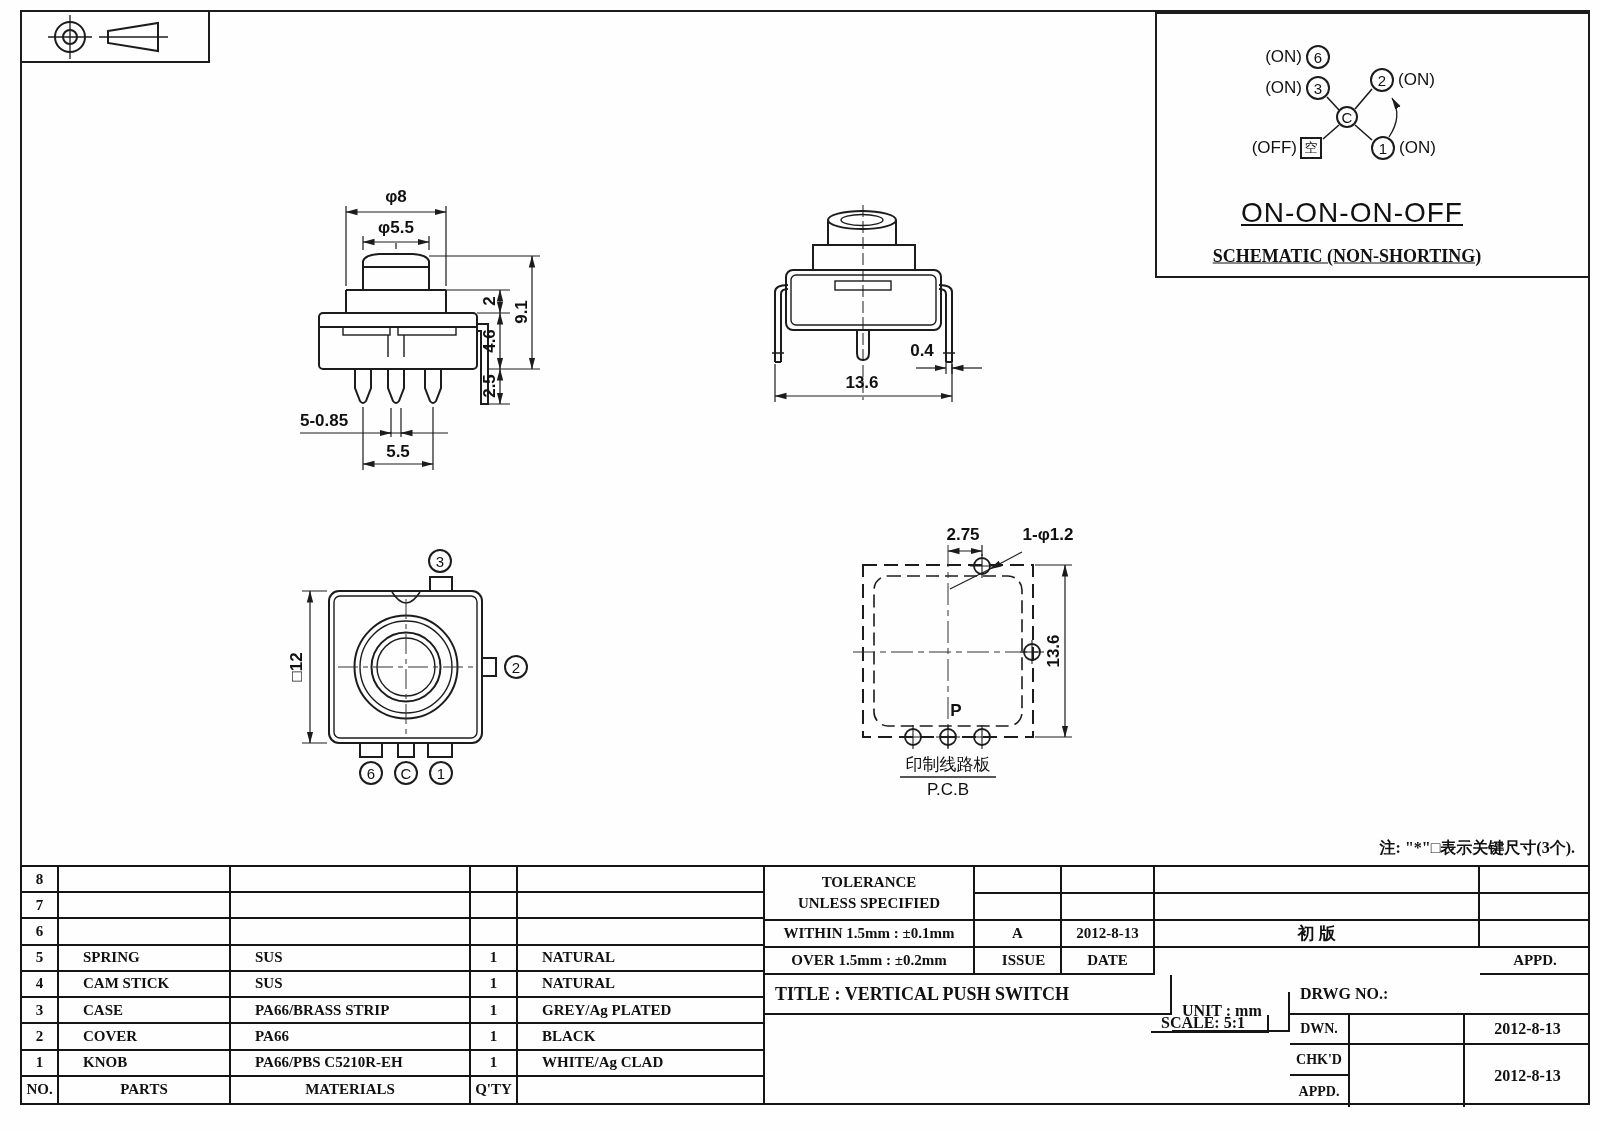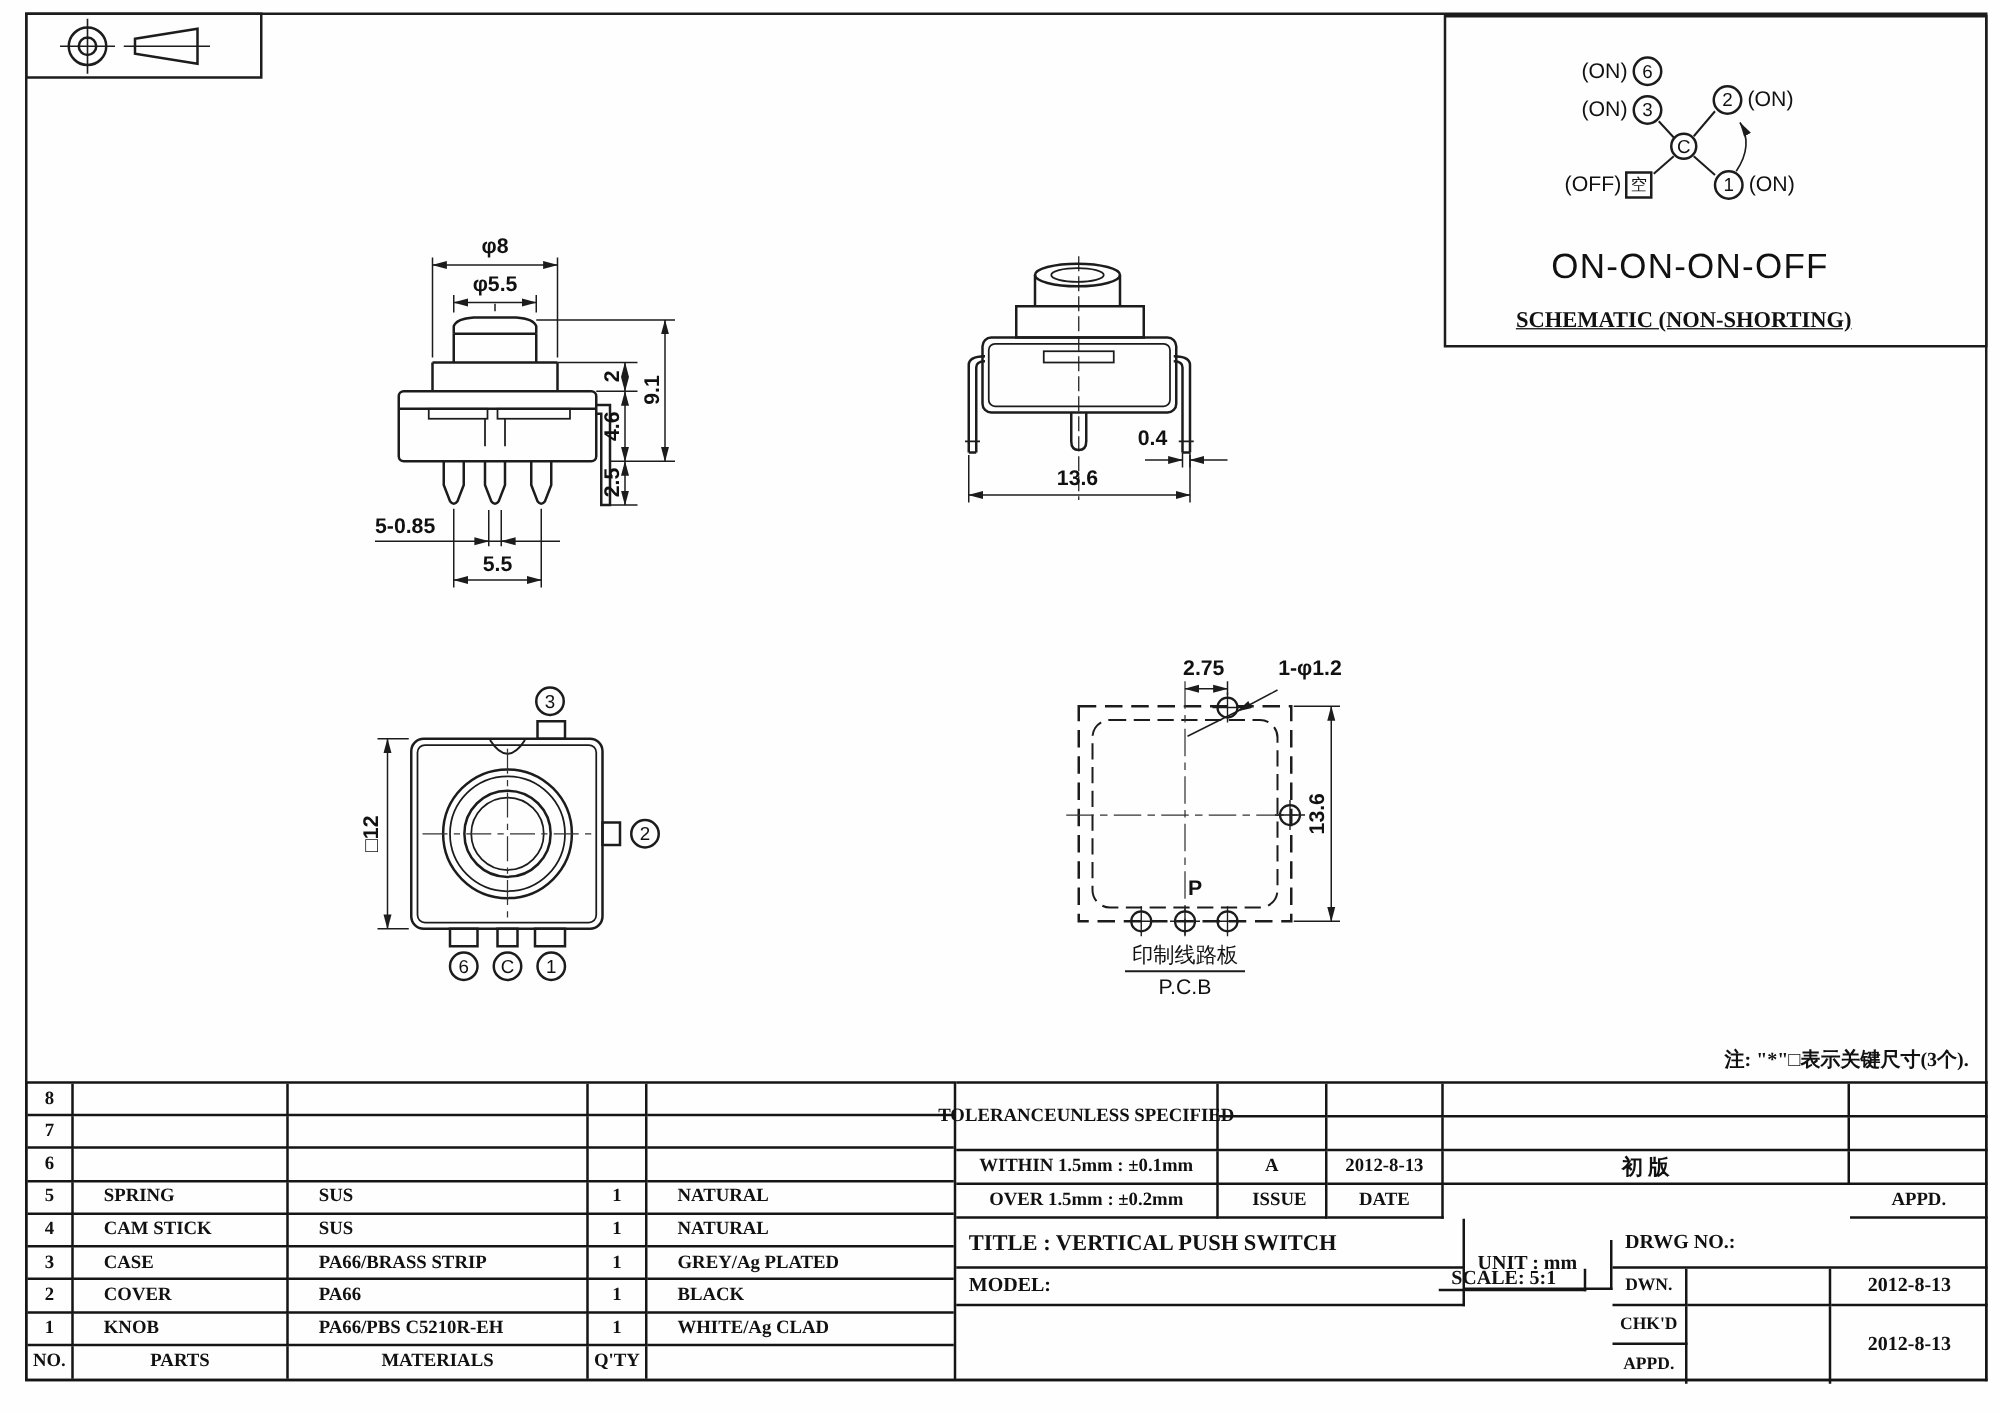--- a/index.html
+++ b/index.html
@@ -203,21 +203,21 @@
       <span>C</span>
     </div>
   <div class="t schlab" style="left:1217px;top:138px;width:80px;text-align:right;">(OFF)</div>
   <div class="circ sq" style="left:1300px;top:137px;width:22px;height:22px;">
       <span>空</span>
     </div>
   <div class="circ" style="left:1371px;top:136px;">
       <span>1</span>
     </div>
   <div class="t schlab" style="left:1399px;top:138px;">(ON)</div>
-  <div class="t big ctr" style="left:1352px;top:213px;">ON-ON-ON-OFF</div>
+  <div class="t big ctr" style="left:1352px;top:213px;text-decoration:underline;">ON-ON-ON-OFF</div>
   <div class="t stencil underl ctr" style="left:1347px;top:256px;font-size:18px;">SCHEMATIC (NON-SHORTING)</div>
 
   <div class="t dim ctr" style="left:396px;top:197px;">φ8</div>
   <div class="t dim ctr" style="left:396px;top:228px;">φ5.5</div>
   <div class="t dim rot" style="left:490px;top:301px;">2</div>
   <div class="t dim rot" style="left:522px;top:312px;">9.1</div>
   <div class="t dim rot" style="left:490px;top:341px;">4.6</div>
   <div class="t dim rot" style="left:490px;top:386px;">2.5</div>
   <div class="t dim" style="left:300px;top:411px;">5-0.85</div>
   <div class="t dim ctr" style="left:398px;top:452px;">5.5</div>
@@ -293,21 +293,21 @@
       <div class="cc">1</div>
       <div class="lastcol">WHITE/Ag CLAD</div>
     <div class="cc lastrow">NO.</div>
       <div class="cc lastrow">PARTS</div>
       <div class="cc lastrow">MATERIALS</div>
       <div class="cc lastrow">Q'TY</div>
       <div class="cc lastcol lastrow"></div>
   </div>
 
   <div class="tblock">
-    <div class="cell br bb" style="left:0;top:0;width:210px;height:54px;flex-direction:row;line-height:1.4;">
+    <div class="cell br bb" style="left:0;top:0;width:210px;height:54px;flex-direction:column;line-height:1.4;">
       <span>TOLERANCE</span>
       <span>UNLESS  SPECIFIED</span>
     </div>
     <div class="cell br bb" style="left:210px;top:0;width:87px;height:27px;"></div>
     <div class="cell br bb" style="left:297px;top:0;width:93px;height:27px;"></div>
     <div class="cell br bb" style="left:390px;top:0;width:325px;height:27px;"></div>
     <div class="cell bb" style="left:715px;top:0;width:110px;height:27px;"></div>
     <div class="cell br bb" style="left:210px;top:27px;width:87px;height:27px;"></div>
     <div class="cell br bb" style="left:297px;top:27px;width:93px;height:27px;"></div>
     <div class="cell br bb" style="left:390px;top:27px;width:325px;height:27px;"></div>
@@ -321,21 +321,20 @@
 
     <div class="cell br bb" style="left:0;top:81px;width:210px;height:27px;">OVER  1.5mm : ±0.2mm</div>
     <div class="cell br bb" style="left:210px;top:81px;width:87px;height:27px;padding-left:12px;">ISSUE</div>
     <div class="cell br bb" style="left:297px;top:81px;width:93px;height:27px;">DATE</div>
     <div class="cell bb" style="left:715px;top:81px;width:110px;height:27px;">APPD.</div>
 
     <div class="cell br bb lft" style="left:0;top:108px;width:407px;height:40px;font-size:18px;">TITLE :   VERTICAL  PUSH  SWITCH</div>
     <div class="cell br bb lft" style="left:407px;top:108px;width:118px;height:40px;font-size:16px;margin-top:17px;">UNIT :   mm</div>
     <div class="cell bb lft" style="left:525px;top:108px;width:300px;height:40px;font-size:16px;">DRWG  NO.:</div>
 
-    <div class="cell br bb lft" style="left:0;top:148px;width:407px;height:30px;font-size:16px;">MODEL:</div>
     <div class="cell br bb lft" style="left:386px;top:148px;width:118px;height:18px;font-size:16px;">SCALE:   5:1</div>
     <div class="cell br bb" style="left:525px;top:148px;width:60px;height:30px;font-size:14px;">DWN.</div>
     <div class="cell br bb" style="left:585px;top:148px;width:115px;height:30px;"></div>
     <div class="cell bb" style="left:700px;top:148px;width:125px;height:30px;font-size:16px;">2012-8-13</div>
 
     <div class="cell br bb" style="left:525px;top:178px;width:60px;height:31px;font-size:14px;">CHK'D</div>
     <div class="cell br" style="left:525px;top:209px;width:60px;height:31px;font-size:14px;">APPD.</div>
     <div class="cell br" style="left:585px;top:178px;width:115px;height:62px;"></div>
     <div class="cell" style="left:700px;top:178px;width:125px;height:62px;font-size:16px;">2012-8-13</div>
   </div>

